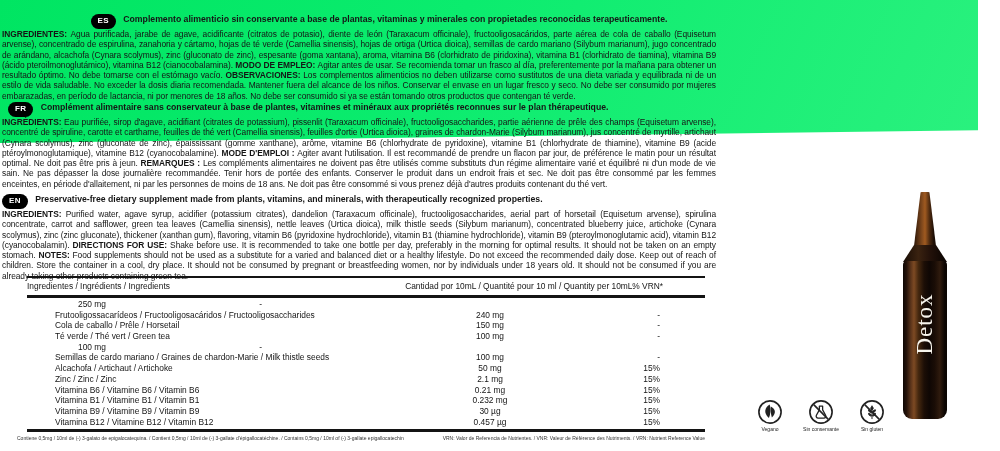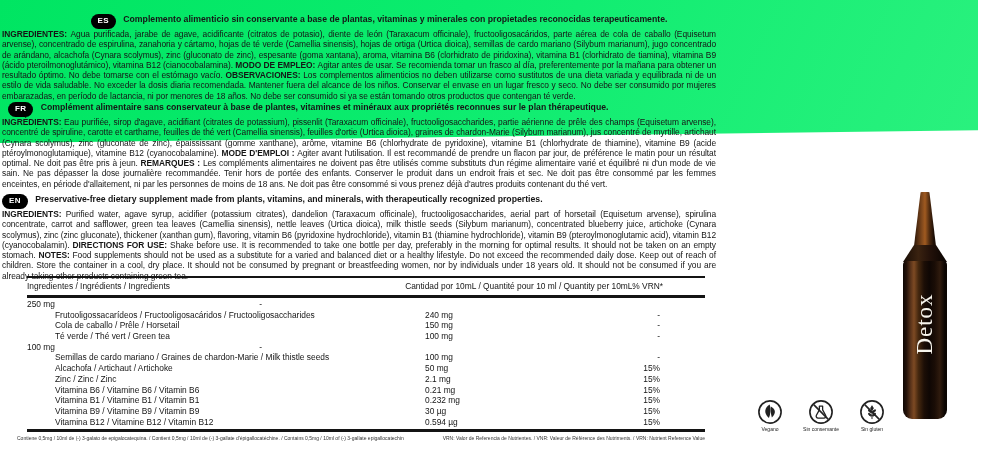--- a/index.html
+++ b/index.html
@@ -31,21 +31,21 @@
   
   .ing-table{position:absolute;left:27px;top:276px;width:678px;}
   .rule{background:#141414;height:3px;}
   .rule.thin{height:2px;}
   .thead{position:relative;height:17px;font-size:8.4px;}
   .th-ing{position:absolute;left:0;top:3px;}
   .th-qty{position:absolute;left:493px;top:3px;transform:translateX(-50%);white-space:nowrap;}
   .th-vrn{position:absolute;right:42px;top:3px;}
   .trow{display:flex;height:10.7px;line-height:10.9px;font-size:8.4px;}
   .td-name{flex:1;padding-left:28px;white-space:nowrap;overflow:hidden;}
-  .td-qty{width:130px;text-align:left;white-space:nowrap;}
+  .td-qty{width:130px;text-align:center;white-space:nowrap;}
   .td-vrn{width:150px;box-sizing:border-box;padding-right:45px;text-align:right;}
   .tbody{padding:1px 0 2px;}
   
   .footnote{position:absolute;top:435px;font-size:5px;line-height:6px;color:#333;white-space:nowrap;}
   .footnote.left{left:17px;}
   .footnote.right{left:350px;width:355px;text-align:right;}
   
   .cert-icons{position:absolute;left:750px;top:399px;display:flex;gap:11px;}
   .cert{width:40px;margin:0;display:flex;flex-direction:column;align-items:center;}
   .cert svg{width:26px;height:26px;display:block;}
@@ -169,21 +169,21 @@
           <span class="td-qty">0.232 mg</span>
           <span class="td-vrn">15%</span>
         </div>
       <div class="trow">
           <span class="td-name">Vitamina B9 / Vitamine B9 / Vitamin B9</span>
           <span class="td-qty">30 µg</span>
           <span class="td-vrn">15%</span>
         </div>
       <div class="trow">
           <span class="td-name">Vitamina B12 / Vitamine B12 / Vitamin B12</span>
-          <span class="td-qty">0.594 µg</span>
+          <span class="td-qty">0.457 µg</span>
           <span class="td-vrn">15%</span>
         </div>
     </div>
     <div class="rule"></div>
   </div>
 
   <div class="footnote left">Contiene 0,5mg / 10ml de (-) 3-galato de epigalocatequina. / Contient 0,5mg / 10ml de (-) 3-gallate d'épigallocatéchine. / Contains 0,5mg / 10ml of (-) 3-gallate epigallocatechin</div>
   <div class="footnote right">VRN: Valor de Referencia de Nutrientes. / VNR: Valeur de Référence des Nutriments. / VRN: Nutrient Reference Value</div>
 
   <div class="cert-icons">

